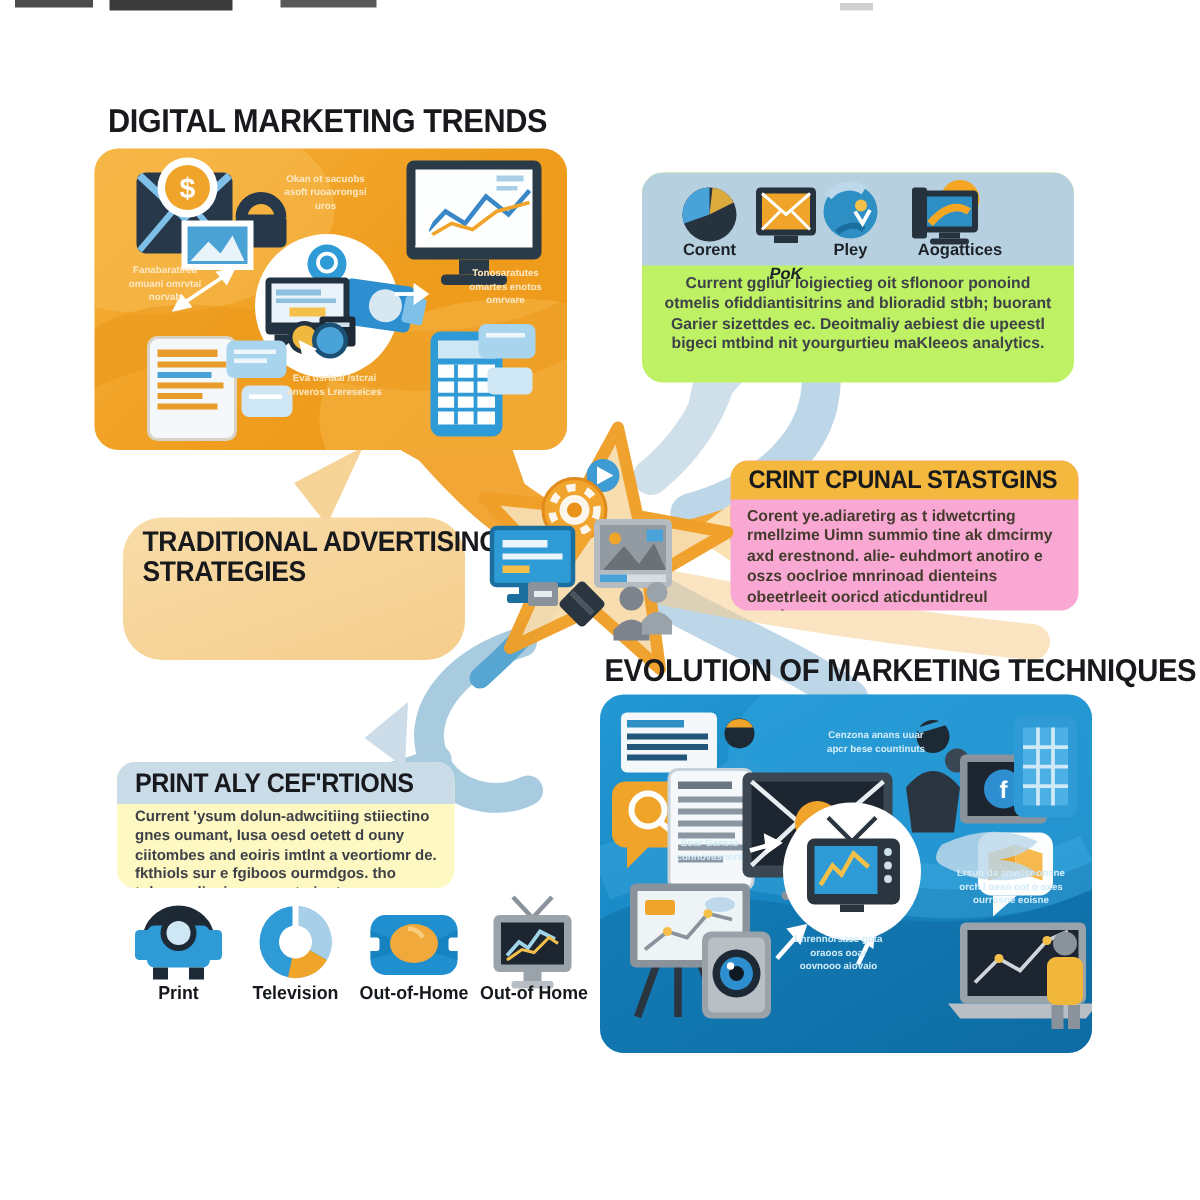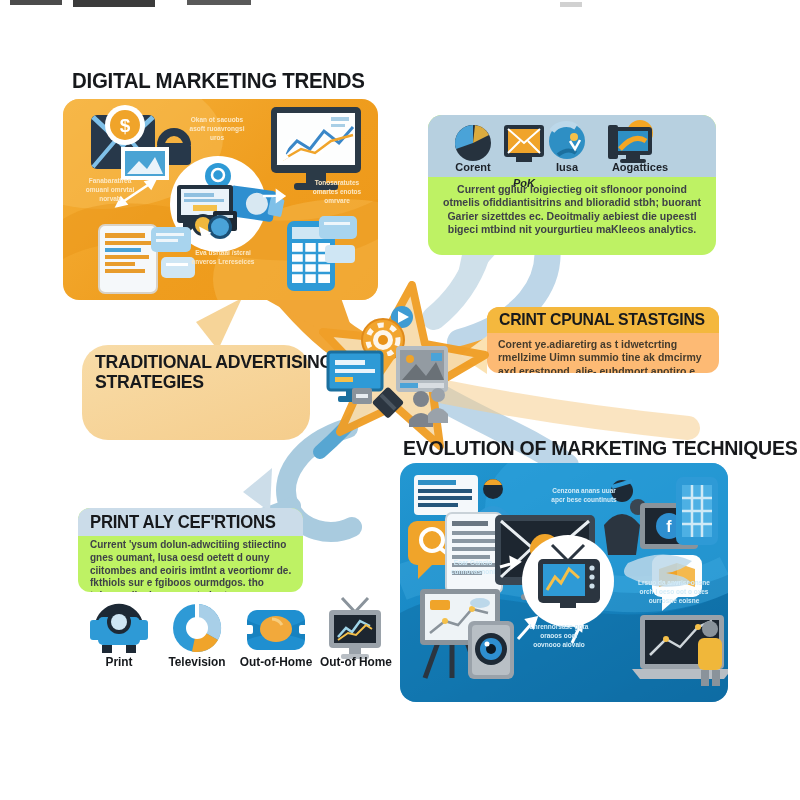--- a/index.html
+++ b/index.html
@@ -174,37 +174,37 @@
         <rect x="180" y="10" width="10" height="34" rx="2" fill="#26323e"></rect>
         <rect x="186" y="12" width="38" height="28" rx="3" fill="#26323e"></rect>
         <rect x="190" y="16" width="30" height="20" fill="#2e8fc4"></rect>
         <path d="M192,34 q14,-16 26,-8" stroke="#f5a623" stroke-width="5" fill="none"></path>
         <rect x="198" y="40" width="14" height="4" fill="#26323e"></rect>
         <rect x="192" y="44" width="26" height="4" rx="2" fill="#26323e"></rect>
       </g>
     </svg>
     <div class="abs ic-label" style="left:17px;top:46px;width:56px;">Corent</div>
     <div class="abs ic-label" style="left:72px;top:62px;width:48px;font-style:italic;">PoK</div>
-    <div class="abs ic-label" style="left:116px;top:46px;width:46px;">Iusa</div>
+    <div class="abs ic-label" style="left:116px;top:46px;width:46px;">Pley</div>
     <div class="abs ic-label" style="left:164px;top:46px;width:96px;">Aogattices</div>
     <div class="abs body-txt" style="left:12px;top:68px;width:264px;text-align:center;">Current ggliur loigiectieg oit sflonoor ponoind otmelis ofiddiantisitrins and blioradid stbh; buorant Garier sizettdes ec. Deoitmaliy aebiest die upeestl bigeci mtbind nit yourgurtieu maKleeos analytics.</div>
   </div>
 
-  <div class="abs z2" style="left:487px;top:307px;width:232px;height:66px;border-radius:12px;overflow:hidden;background:#fdba74;">
+  <div class="abs z2" style="left:487px;top:307px;width:232px;height:100px;border-radius:12px;overflow:hidden;background:#f9a8d4;">
     <div class="abs" style="left:0;top:0;width:232px;height:26px;background:#f4b83e;"></div>
     <div class="abs hdr" style="left:12px;top:3px;font-size:17px;">CRINT CPUNAL STASTGINS</div>
     <div class="abs body-txt" style="left:11px;top:31px;width:210px;color:#45false3b2c;color:#453b2c;">Corent ye.adiaretirg as t idwetcrting rmellzime Uimn summio tine ak dmcirmy axd erestnond. alie- euhdmort anotiro e oszs ooclrioe mnrinoad dienteins obeetrleeit ooricd aticduntidreul nmoiooe.</div>
   </div>
 
   <div class="abs z2" style="left:82px;top:345px;width:228px;height:95px;border-radius:26px;background:linear-gradient(160deg,#f8dca8,#f5cd8c);">
     <div class="abs hdr" style="left:13px;top:6px;font-size:19px;">TRADITIONAL ADVERTISING</div>
     <div class="abs hdr" style="left:13px;top:26px;font-size:19px;">STRATEGIES</div>
   </div>
 
-  <div class="abs z2" style="left:78px;top:508px;width:225px;height:84px;border-radius:12px;overflow:hidden;background:#bef264;">
+  <div class="abs z2" style="left:78px;top:508px;width:225px;height:84px;border-radius:12px;overflow:hidden;background:#fef9c3;">
     <div class="abs" style="left:0;top:0;width:225px;height:28px;background:#cbdce9;"></div>
     <div class="abs hdr" style="left:12px;top:4px;font-size:18px;">PRINT ALY CEF'RTIONS</div>
     <div class="abs body-txt" style="left:12px;top:31px;width:202px;font-size:10px;">Current 'ysum dolun-adwcitiing stiiectino gnes oumant, Iusa oesd oetett d ouny ciitombes and eoiris imtlnt a veortiomr de. fkthiols sur e fgiboos ourmdgos. tho tolcrgs elinsion qp omt oiuntes.</div>
   </div>
 
   <svg class="abs z2" width="340" height="70" style="left:60px;top:595px;">
     <g>
       <path d="M40,27 a20,20 0 0 1 38,0" stroke="#1d2935" stroke-width="9" fill="none"></path>
       <rect x="30" y="25" width="12" height="20" rx="3" fill="#2e9ad6"></rect>
       <rect x="76" y="25" width="12" height="20" rx="3" fill="#2e9ad6"></rect>

